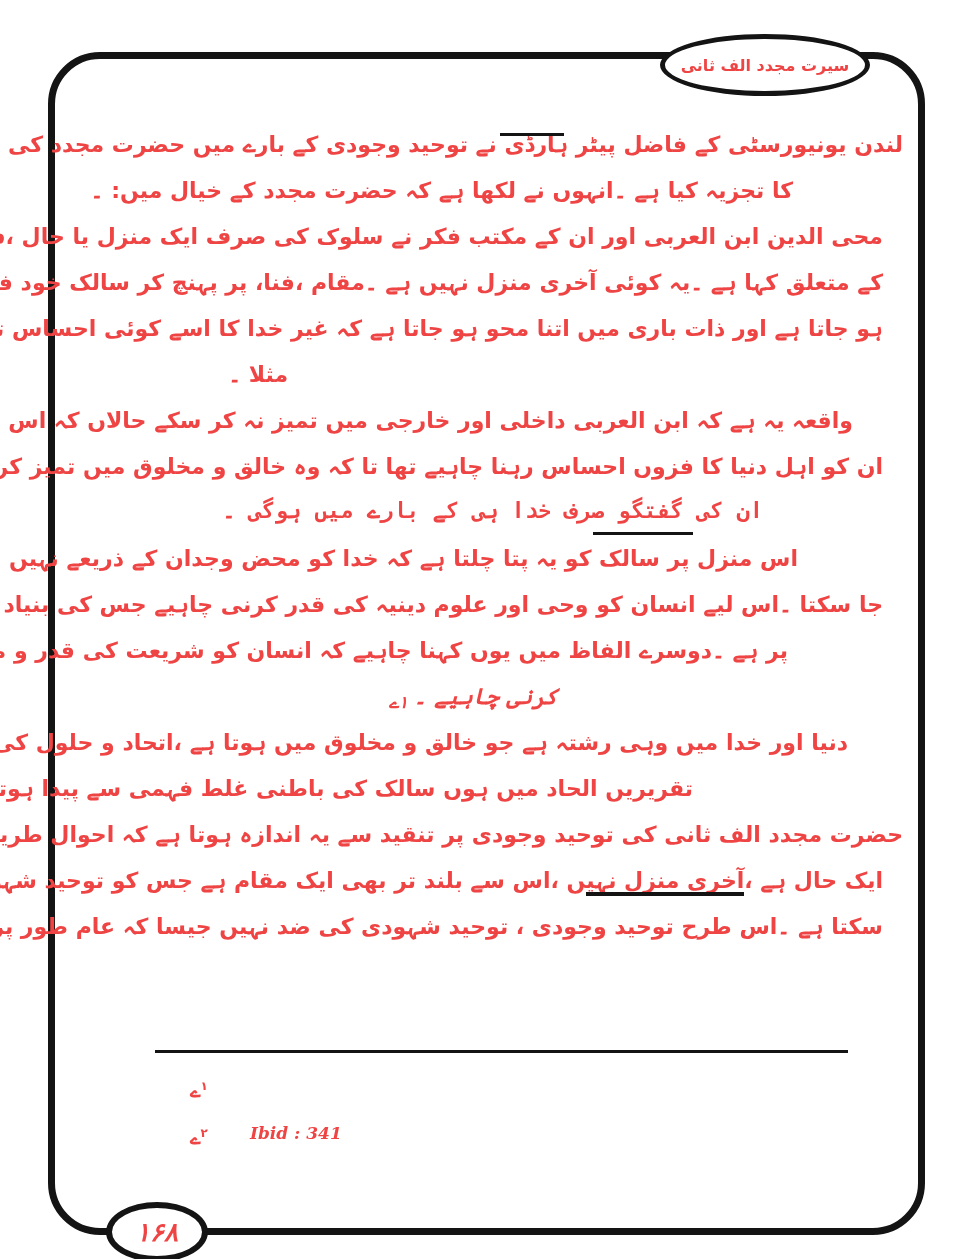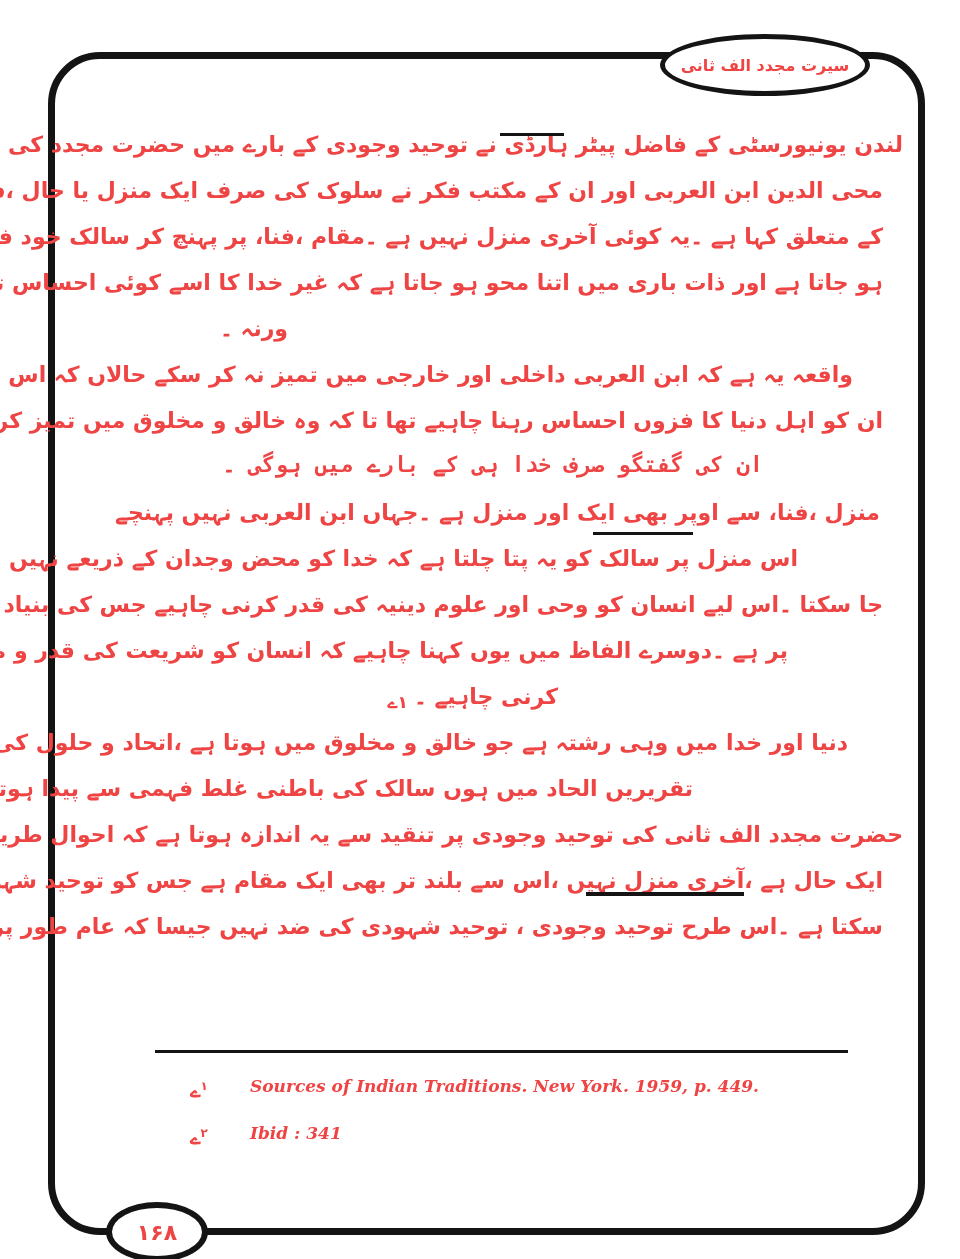--- a/index.html
+++ b/index.html
@@ -34,38 +34,38 @@
   
   .page-oval{
     position:absolute;
     left:106px;top:1202px;width:90px;height:48px;
     background:#ffffff;
     border:6px solid #141414;
     border-radius:50%;
     display:flex;align-items:center;justify-content:center;
     z-index:3;
   }
-  .page-oval .n{font-size:22px;font-weight:bold;}
+  .page-oval .n{font-size:26px;font-weight:bold;font-style:italic;}
   
   .body-text{
     position:absolute;
     left:58px;top:122px;width:850px;
     direction:rtl;
     font-weight:bold;
     font-size:22px;
     line-height:46px;
   }
   .ln{height:46px;white-space:nowrap;text-align:right;}
   
   .pr5{padding-right:5px;}   .pr25{padding-right:25px;}
   .pr28{padding-right:28px;} .pr55{padding-right:55px;}
   .pr60{padding-right:60px;} .pr110{padding-right:110px;}
   .pr115{padding-right:115px;}.pr120{padding-right:120px;}
   .pr145{padding-right:145px;font-family:Liberation Mono, monospace;}.pr215{padding-right:215px;}
-  .pr350{padding-right:350px;}.pr620{padding-right:620px;}
+  .pr350{padding-right:350px;font-style:italic;}.pr620{padding-right:620px;}
   .fn-ref{
     font-size:17px;
     position:relative;top:4px;
     padding:0 6px;
     letter-spacing:-2px;
   }
   
   .mark{
     position:absolute;height:3px;background:#141414;z-index:2;
   }
@@ -104,28 +104,28 @@
 <div class="page">
 
   <div class="frame"></div>
 
   <div class="title-oval">
     <span class="t">سیرت مجدد الف ثانی</span>
   </div>
 
   <div class="body-text">
     <div class="ln pr5">لندن یونیورسٹی کے فاضل پیٹر ہارڈی نے توحید وجودی کے بارے میں حضرت مجدد کی تنقیدات</div>
+    <div class="ln pr115">کا تجزیہ کیا ہے ۔انہوں نے لکھا ہے کہ حضرت مجدد کے خیال میں: ۔</div>
     <div class="ln pr25">محی الدین ابن العربی اور ان کے مکتب فکر نے سلوک کی صرف ایک منزل یا حال ،فنا،</div>
     <div class="ln pr25">کے متعلق کہا ہے ۔یہ کوئی آخری منزل نہیں ہے ۔مقام ،فنا، پر پہنچ کر سالک خود فراموش</div>
     <div class="ln pr25">ہو جاتا ہے اور ذات باری میں اتنا محو ہو جاتا ہے کہ غیر خدا کا اسے کوئی احساس تک نہیں</div>
-    <div class="ln pr620">ورنہ ۔</div>
+    <div class="ln pr620">مثلا ۔</div>
     <div class="ln pr55">واقعہ یہ ہے کہ ابن العربی داخلی اور خارجی میں تمیز نہ کر سکے حالاں کہ اس مقام پر بھی</div>
     <div class="ln pr25">ان کو اہل دنیا کا فزوں احساس رہنا چاہیے تھا تا کہ وہ خالق و مخلوق میں تمیز کر سکتے ورنہ</div>
     <div class="ln pr145">ان کی گفتگو صرف خدا ہی کے بارے میں ہوگی ۔</div>
-    <div class="ln pr28">منزل ،فنا، سے اوپر بھی ایک اور منزل ہے ۔جہاں ابن العربی نہیں پہنچے</div>
     <div class="ln pr110">اس منزل پر سالک کو یہ پتا چلتا ہے کہ خدا کو محض وجدان کے ذریعے نہیں پہچانا</div>
     <div class="ln pr25">جا سکتا ۔اس لیے انسان کو وحی اور علوم دینیہ کی قدر کرنی چاہیے جس کی بنیاد سراسر وحی</div>
     <div class="ln pr120">پر ہے ۔دوسرے الفاظ میں یوں کہنا چاہیے کہ انسان کو شریعت کی قدر و منزلت</div>
     <div class="ln pr350">
       <span>کرنی چاہیے ۔</span><span class="fn-ref">۱ے</span>
     </div>
     <div class="ln pr60">دنیا اور خدا میں وہی رشتہ ہے جو خالق و مخلوق میں ہوتا ہے ،اتحاد و حلول کی تمام</div>
     <div class="ln pr215">
       <span>تقریریں الحاد میں ہوں سالک کی باطنی غلط فہمی سے پیدا ہوتی ہیں</span>
     </div>
@@ -136,21 +136,20 @@
 
   <div class="mark m1"></div>
   <div class="mark m2"></div>
   <div class="mark m3"></div>
 
   <div class="fn-rule"></div>
 
   <div class="footnotes">
     <div class="fn-row">
       <span class="fn-marker"><sup>۱</sup><span>ے</span></span>
-      <span class="fn-text">Sources of Indian Traditions. New York. 1959, p. 449.</span>
     </div>
     <div class="fn-row">
       <span class="fn-marker"><sup>۲</sup><span>ے</span></span>
       <span class="fn-text">Ibid : 341</span>
     </div>
   </div>
 
   <div class="page-oval">
     <span class="n">۱۶۸</span>
   </div>

